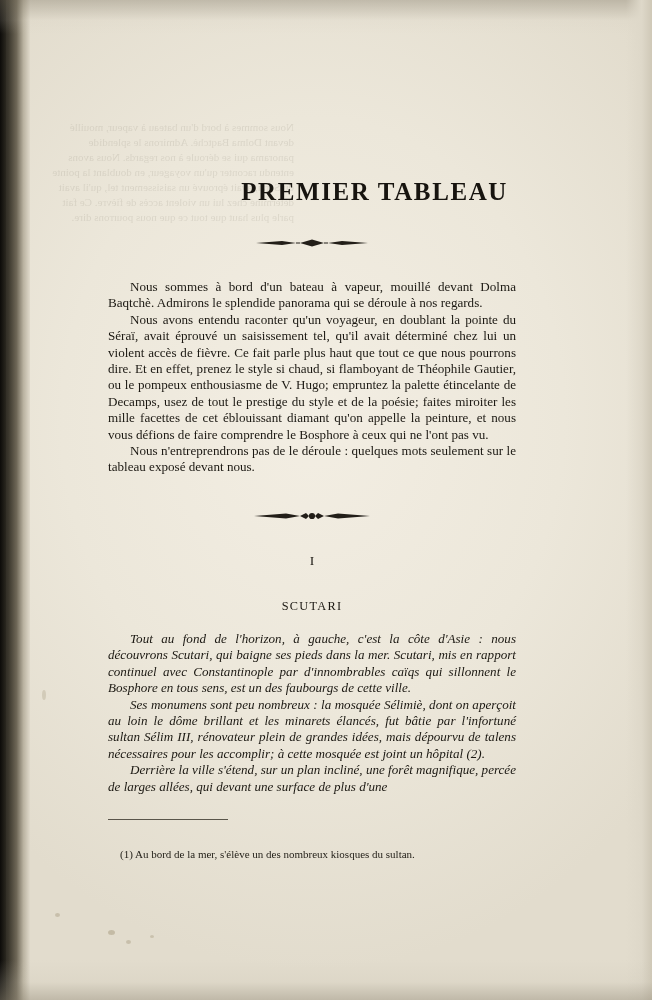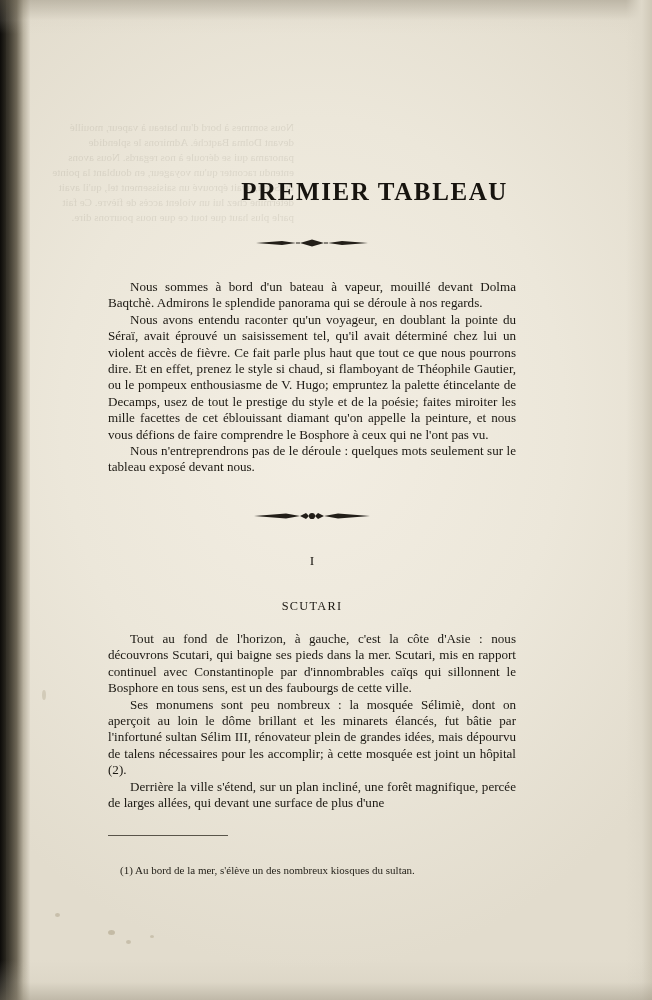--- a/index.html
+++ b/index.html
@@ -118,21 +118,21 @@
     font-size: 13.5px;
     color: #1b1812;
   }
   .sec-title {
     margin-top: 30px;
     text-align: center;
     font-size: 12.3px;
     letter-spacing: 1.3px;
     color: #1b1812;
   }
-  .block-2 { margin-top: 17px; }
+  .block-2 { margin-top: 17px; font-style: italic; }
   .footnote-rule {
     margin-top: 24px;
     width: 120px;
     height: 1px;
     background: #2a251c;
     opacity: 0.75;
   }
   .footnote {
     margin-top: 27px;
     font-size: 11px;

